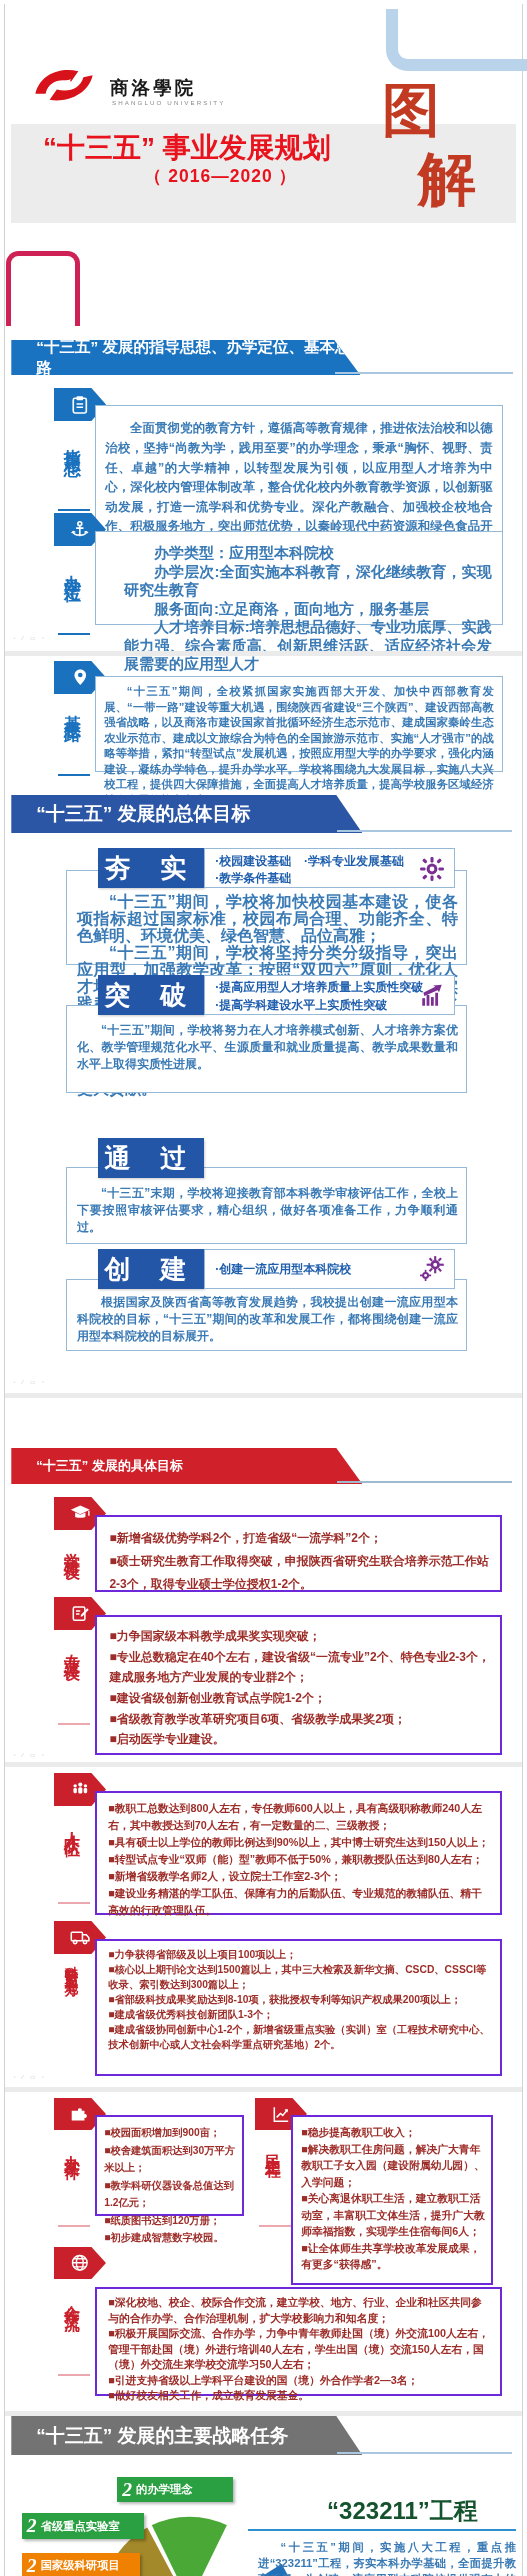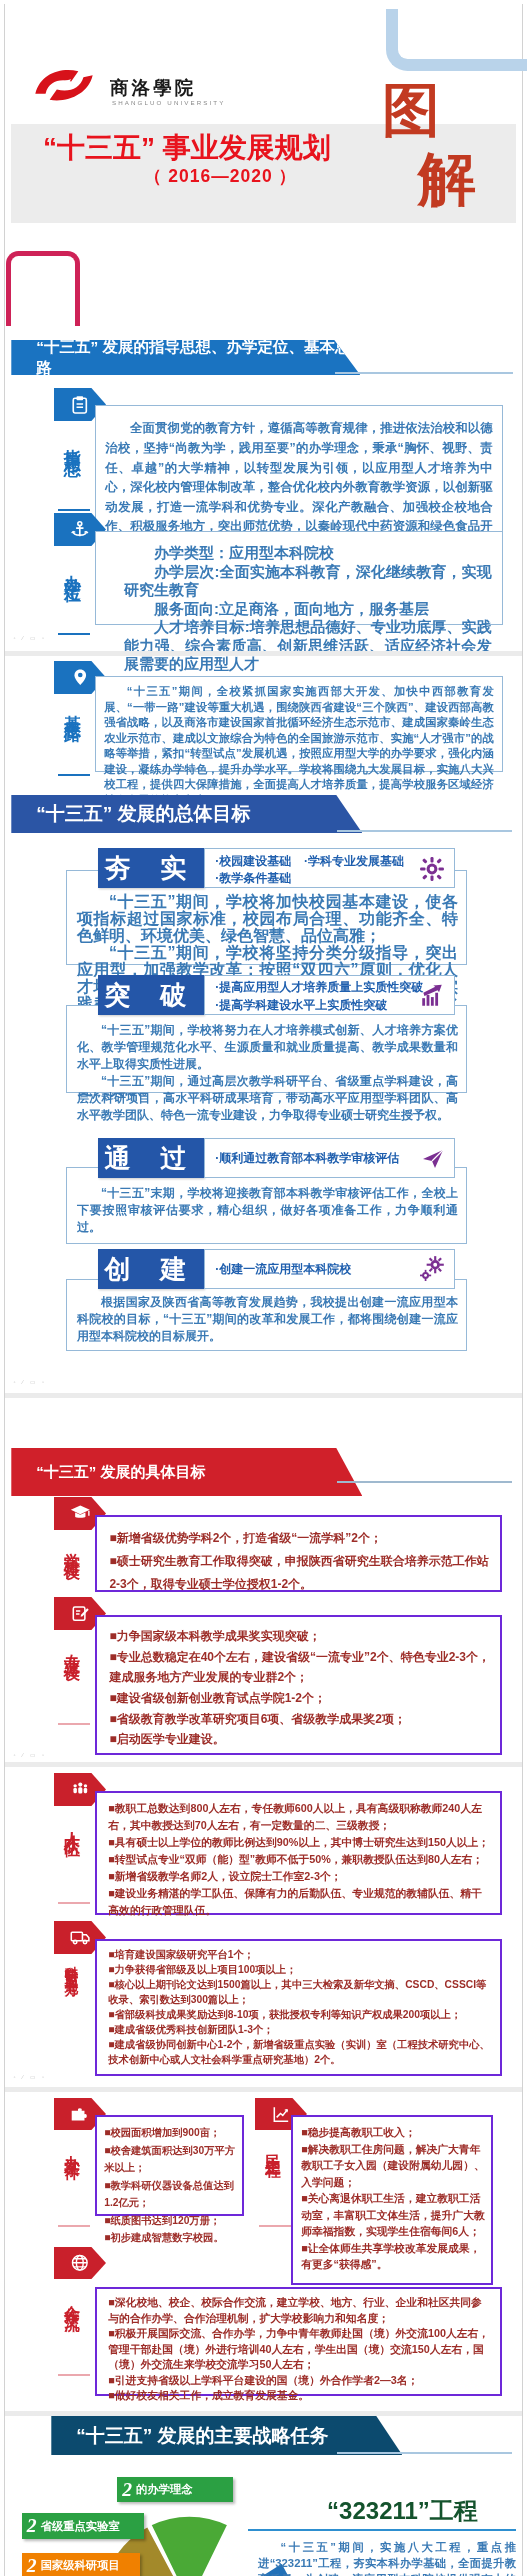--- a/index.html
+++ b/index.html
@@ -5,21 +5,21 @@
   html,body{margin:0;padding:0;background:#fff;}
   #page{position:relative;width:528px;height:3407px;background:#fff;overflow:hidden;
         font-family:"Liberation Sans","DejaVu Sans",sans-serif;}
   .abs{position:absolute;}
   .sideline{position:absolute;top:4.1px;width:1px;height:3388px;background:#d2d2d2;}
   .band{position:absolute;left:5.2px;width:517px;height:4.6px;background:#ebebeb;}
   .marks{position:absolute;color:#c6c6c6;font-size:5.7px;letter-spacing:2.6px;}
   
   .banner{position:absolute;left:11.3px;color:#fff;font-weight:bold;display:flex;align-items:center;
           padding-left:25px;clip-path:polygon(0 0,calc(100% - 26px) 0,100% 100%,0 100%);}
-  .b-blue{background:#1a73c1;} .b-navy{background:#2b55a5;} .b-red{background:#d0202a;} .b-green{background:#0c4a6e;margin-left:40px;}
+  .b-blue{background:#1a73c1;} .b-navy{background:#2b55a5;} .b-red{background:#d0202a;} .b-green{background:#737373;}
   .bline{position:absolute;height:2.1px;background:#a9c7e0;}
   
   .tab{position:absolute;display:flex;align-items:center;justify-content:center;
        clip-path:polygon(0 0,72% 0,100% 50%,72% 100%,0 100%);}
   .tab-blue{background:#1a72bf;} .tab-red{background:#c9202b;}
   .vlabel{position:absolute;writing-mode:vertical-rl;text-orientation:upright;font-weight:bold;letter-spacing:3.6px;}
   .vl-blue{color:#1a72bf;} .vl-red{color:#c9202b;}
   .vline{position:absolute;height:1.5px;}
   .box-blue{position:absolute;background:#fff;border:1px solid #96b9d8;box-sizing:border-box;}
   .box-tan{position:absolute;background:#fff;border:2px solid #6d28d9;box-sizing:border-box;}
@@ -160,32 +160,24 @@
         <rect x="3" y="14" width="2.6" height="7"></rect>
           <rect x="7" y="11" width="2.6" height="10"></rect>
         <rect x="11" y="13" width="2.6" height="8"></rect>
           <rect x="15" y="9" width="2.6" height="12"></rect>
         <path d="M4,9 L15,3.5 L13.2,2.2 L21,1.5 L18.5,8.6 L17.2,6.6 L5,12 Z"></path>
       </g>
     </svg>
   </div>
   <div class="bodytxt" style="position:absolute;left:77px;top:1022px;width:381px;font-size:12px;line-height:17px;">
     <div class="indent">“十三五”期间，学校将努力在人才培养模式创新、人才培养方案优化、教学管理规范化水平、生源质量和就业质量提高、教学成果数量和水平上取得实质性进展。</div>
-    <div class="indent">“十三五”期间，通过高层次教学科研平台、省级重点学科建设，高层次科研项目，高水平科研成果培育，带动高水平应用型学科团队、高水平教学团队、特色一流专业建设，力争取得专业硕士研究生授予权。</div>
   </div>
 
   <div class="box-blue" style="left:66px;top:1167px;width:401px;height:77px;"></div>
   <div class="goalword" style="left:98px;top:1138px;width:106px;height:40px;">通 过</div>
-  <div class="goalbul" style="left:204px;top:1138px;width:251px;height:40px;">
-    <div class="gb abs" style="left:10.3px;top:11.3px;">·顺利通过教育部本科教学审核评估</div>
-    <svg class="abs" style="right:9.3px;top:8.2px;" width="24" height="24" viewBox="0 0 24 24">
-      <path d="M2,12 L22,3 L14,21 L11,14 Z" fill="#7b2f92"></path>
-      <path d="M11,14 L22,3" stroke="#fff" stroke-width="1.2"></path>
-    </svg>
-  </div>
   <div class="bodytxt" style="position:absolute;left:77px;top:1185px;width:381px;font-size:12px;line-height:17px;">
     <div class="indent">“十三五”末期，学校将迎接教育部本科教学审核评估工作，全校上下要按照审核评估要求，精心组织，做好各项准备工作，力争顺利通过。</div>
   </div>
 
   <div class="box-blue" style="left:66px;top:1279px;width:401px;height:72px;"></div>
   <div class="goalword" style="left:98px;top:1249px;width:106px;height:40px;">创 建</div>
   <div class="goalbul" style="left:204px;top:1249px;width:251px;height:40px;">
     <div class="gb abs" style="left:10.3px;top:11.3px;">·创建一流应用型本科院校</div>
     <svg class="abs" style="right:7.2px;top:4.1px;" width="30" height="30" viewBox="0 0 28 28">
       <g fill="#7b2f92">
@@ -210,21 +202,21 @@
       </g>
     </svg>
   </div>
   <div class="bodytxt" style="position:absolute;left:77px;top:1294px;width:381px;font-size:12px;line-height:17px;">
     <div class="indent">根据国家及陕西省高等教育发展趋势，我校提出创建一流应用型本科院校的目标，“十三五”期间的改革和发展工作，都将围绕创建一流应用型本科院校的目标展开。</div>
   </div>
 
   <div class="marks" style="left:13.4px;top:1379px;">◦ ∕ ▭ ◦</div>
   <div class="band" style="top:1393px;"></div>
 
-  <div class="banner b-red" style="top:1448px;width:326px;height:48px;font-size:15px;">“十三五” 发展的具体目标</div>
+  <div class="banner b-red" style="top:1448px;width:326px;height:36px;font-size:13px;">“十三五” 发展的具体目标</div>
   <div class="bline" style="left:337px;top:1481px;width:175px;background:#9fb9cf;"></div>
 
   <div class="tab tab-red" style="left:54px;top:1497px;width:52px;height:33px;">
     <svg width="20.6" height="20.6" viewBox="0 0 24 24">
       <polygon points="12,3 23,8 12,13 1,8" fill="#fff"></polygon>
       <path d="M6,11 v5 c0,1.6 12,1.6 12,0 v-5 l-6,2.6 Z" fill="#fff"></path>
       <line x1="22" y1="9" x2="22" y2="15" stroke="#fff" stroke-width="1.6"></line>
     </svg>
   </div>
   <div class="vlabel vl-red" style="left:61px;top:1540px;font-size:16px;">学科建设</div>
@@ -289,21 +281,20 @@
         <rect x="1.5" y="6" width="13" height="10" rx="1"></rect>
         <path d="M14.5,9 h4.5 l3,3.5 v3.5 h-7.5"></path>
         <circle cx="6" cy="17.5" r="2"></circle>
           <circle cx="17.5" cy="17.5" r="2"></circle>
       </g>
     </svg>
   </div>
   <div class="vlabel vl-red" style="left:62px;top:1955px;font-size:13.4px;letter-spacing:2.1px;">科学研究与服务地方</div>
   <div class="box-tan" style="left:95px;top:1939px;width:407px;height:137px;">
     <div style="margin:6.2px 8.2px 0 11.3px;font-size:10.3px;line-height:15px;">
-      <div class="bl">■培育建设国家级研究平台1个；</div>
       <div class="bl">■力争获得省部级及以上项目100项以上；</div>
       <div class="bl">■核心以上期刊论文达到1500篇以上，其中三大检索及新华文摘、CSCD、CSSCI等收录、索引数达到300篇以上；</div>
       <div class="bl">■省部级科技成果奖励达到8-10项，获批授权专利等知识产权成果200项以上；</div>
       <div class="bl">■建成省级优秀科技创新团队1-3个；</div>
       <div class="bl">■建成省级协同创新中心1-2个，新增省级重点实验（实训）室（工程技术研究中心、技术创新中心或人文社会科学重点研究基地）2个。</div>
     </div>
   </div>
 
   <div class="marks" style="left:13.4px;top:2074px;">◦ ∕ ▭ ◦</div>
   <div class="band" style="top:2087px;"></div>

